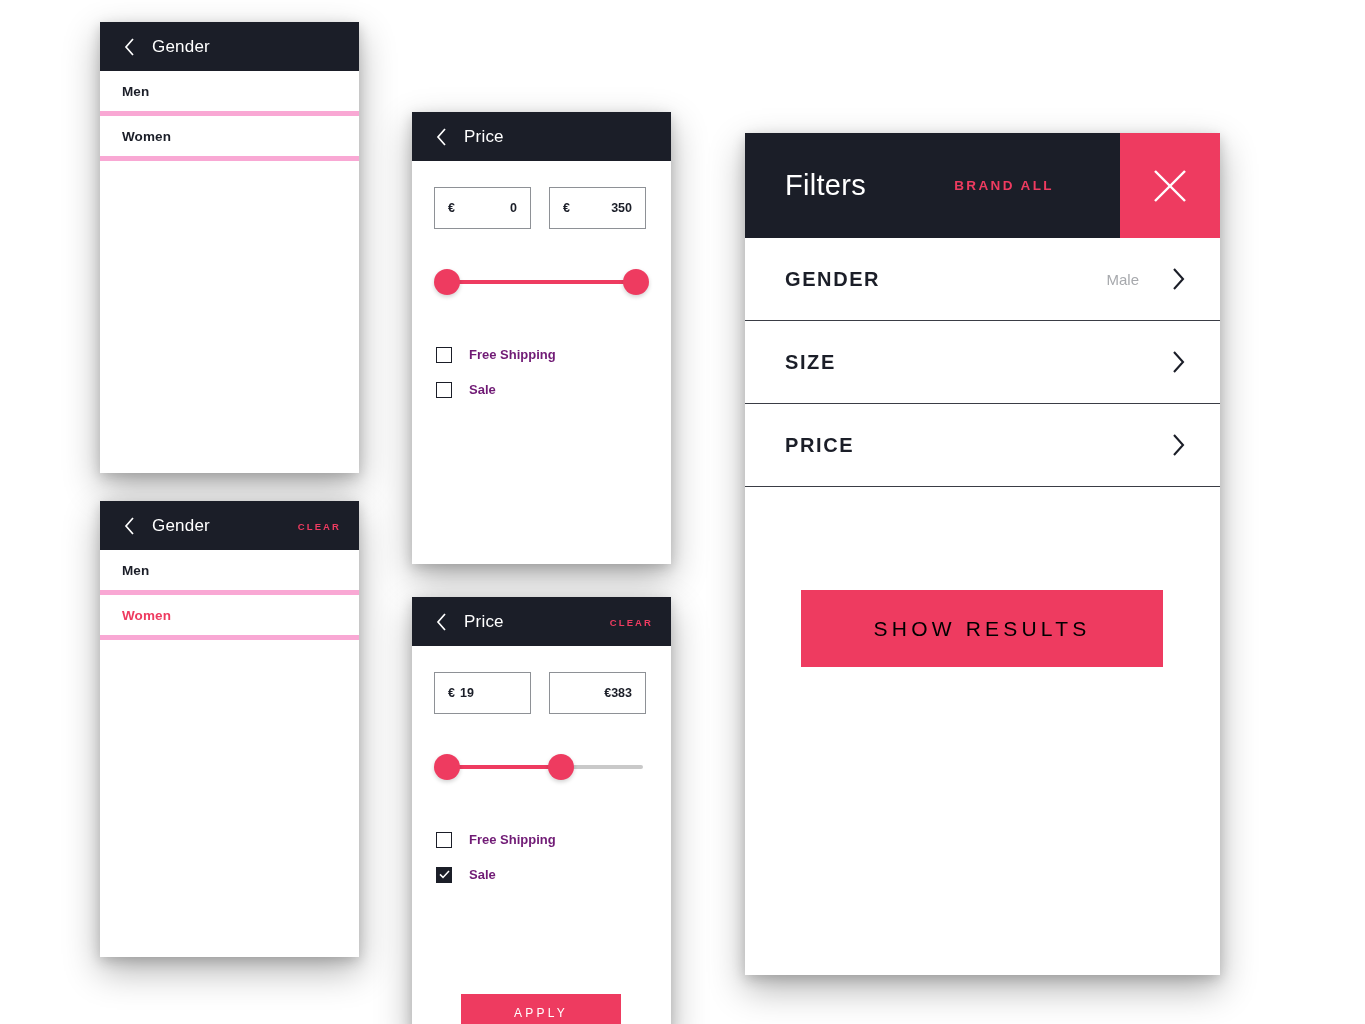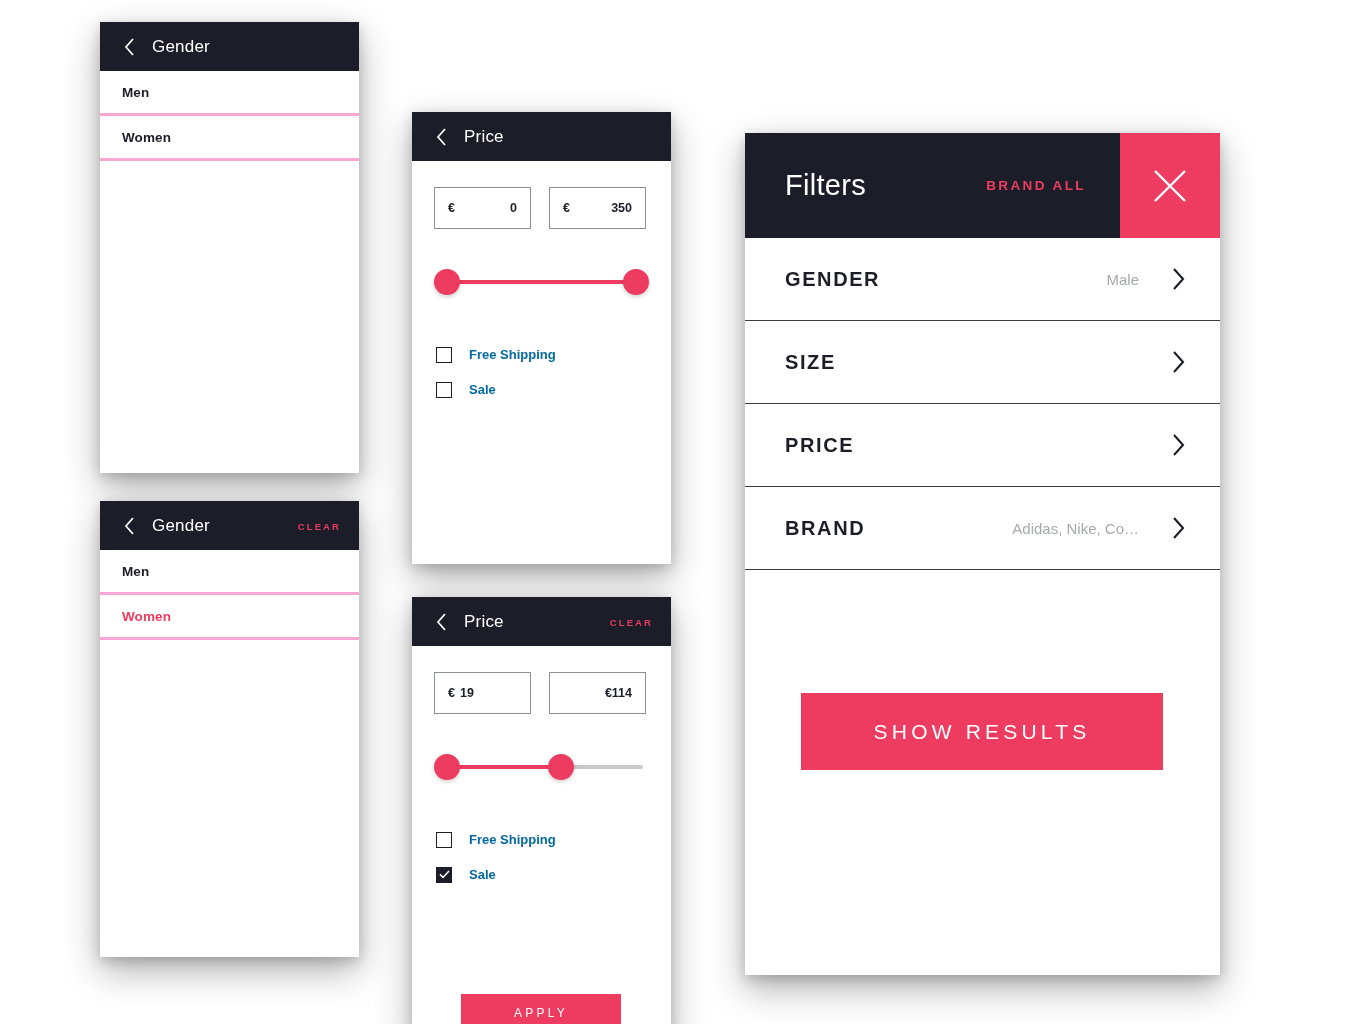--- a/index.html
+++ b/index.html
@@ -58,21 +58,21 @@
   .gender-panel .hdr { height: 49px; padding-left: 14px; }
   .gender-panel .hdr-title { font-size: 17px; margin-left: 8px; }
   .gender-panel .hdr-clear { right: 18px; font-size: 9.5px; top: 20px; }
 
   .glist { }
   .grow {
     height: 45px;
     display: flex;
     align-items: center;
     padding-left: 22px;
-    border-bottom: 3px solid #f9a8d4;
+    border-bottom: 5px solid #f9a8d4;
     font-size: 13.5px;
     font-weight: 700;
     color: #1b1e28;
     letter-spacing: 0.1px;
     cursor: pointer;
     box-sizing: border-box;
   }
   .grow.sel { color: #ee3b60; }
 
   .apply-btn {
@@ -165,31 +165,32 @@
     background: #fff;
     display: flex;
     align-items: center;
     justify-content: center;
   }
   .cbox.on { background: #1b1e28; }
   .cblabel {
     margin-left: 17px;
     font-size: 13px;
     font-weight: 700;
-    color: #0369a1;
+    color: #701a75;
   }
 
   
   #filters-panel {
     width: 475px;
   }
   .f-hdr {
     height: 105px;
     display: flex;
     background: #1b1e28;
+    gap: 32px;
   }
   .f-hdr-left {
     flex: 1;
     display: flex;
     align-items: center;
     position: relative;
   }
   .f-title {
     color: #ffffff;
     font-size: 29px;
@@ -243,29 +244,28 @@
     height: 250px;
     position: relative;
   }
   .show-results {
     position: absolute;
     left: 56px;
     top: 103px;
     width: 362px;
     height: 77px;
     background: #ee3b60;
-    color: #ffffff;
+    color: #000000;
     display: flex;
     align-items: center;
     justify-content: center;
     font-size: 21px;
     letter-spacing: 4.2px;
     font-weight: 300;
     cursor: pointer;
-    margin-top: 20px;
   }
 </style>
 </head>
 <body>
 
 <div class="panel gender-panel" id="p-gender-default" style="left:100px; top:22px; height:451px;">
 
   <div class="hdr">
     <div class="hdr-back">
       <svg class="chev" width="11" height="18" viewBox="0 0 11 18">
@@ -361,21 +361,21 @@
     <div class="hdr-clear">CLEAR</div>
   </div>
 
   <div class="price-inputs">
     <div class="price-box pb-left">
       <span class="cur">€</span>
       <span class="val">19</span>
     </div>
     <div class="price-box pb-right">
       <span class="cur">€</span>
-      <span class="val">114</span>
+      <span class="val">383</span>
     </div>
   </div>
 
   <div class="slider">
     <div class="track"></div>
     <div class="track-fill" style="left:6px; width:121px;"></div>
     <div class="knob" style="left:0px;"></div>
     <div class="knob" style="left:114px;"></div>
   </div>
 
@@ -438,29 +438,20 @@
       <div class="frow-label">PRICE</div>
       <div class="frow-value"></div>
       <div class="frow-arrow">
         <svg width="15" height="24" viewBox="0 0 15 24">
             <polyline points="3,2 12,12 3,22" fill="none" stroke="#1b1e28" stroke-width="2.1"></polyline>
           </svg>
       </div>
     </div>
 
 
-    <div class="frow">
-      <div class="frow-label">BRAND</div>
-      <div class="frow-value">Adidas, Nike, Co…</div>
-      <div class="frow-arrow">
-        <svg width="15" height="24" viewBox="0 0 15 24">
-            <polyline points="3,2 12,12 3,22" fill="none" stroke="#1b1e28" stroke-width="2.1"></polyline>
-          </svg>
-      </div>
-    </div>
 
 
   </div>
 
   <div class="f-footer">
     <div class="show-results">SHOW RESULTS</div>
   </div>
 </div>
 
 </body></html>

